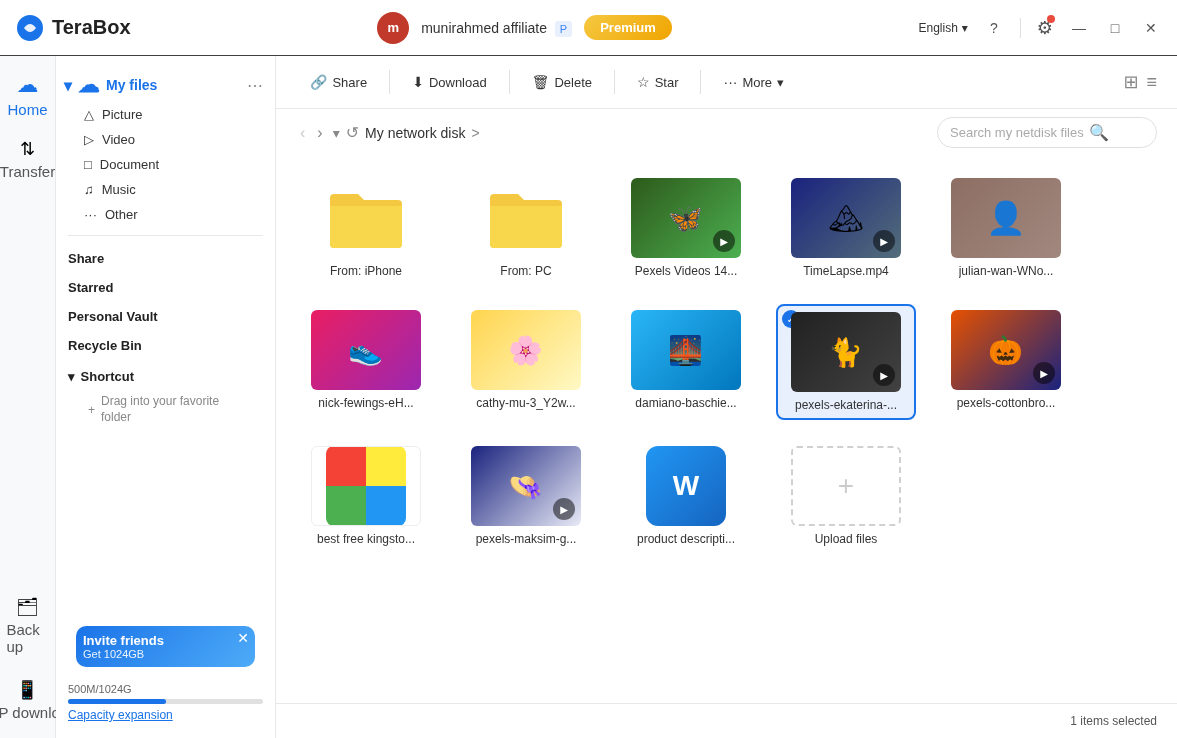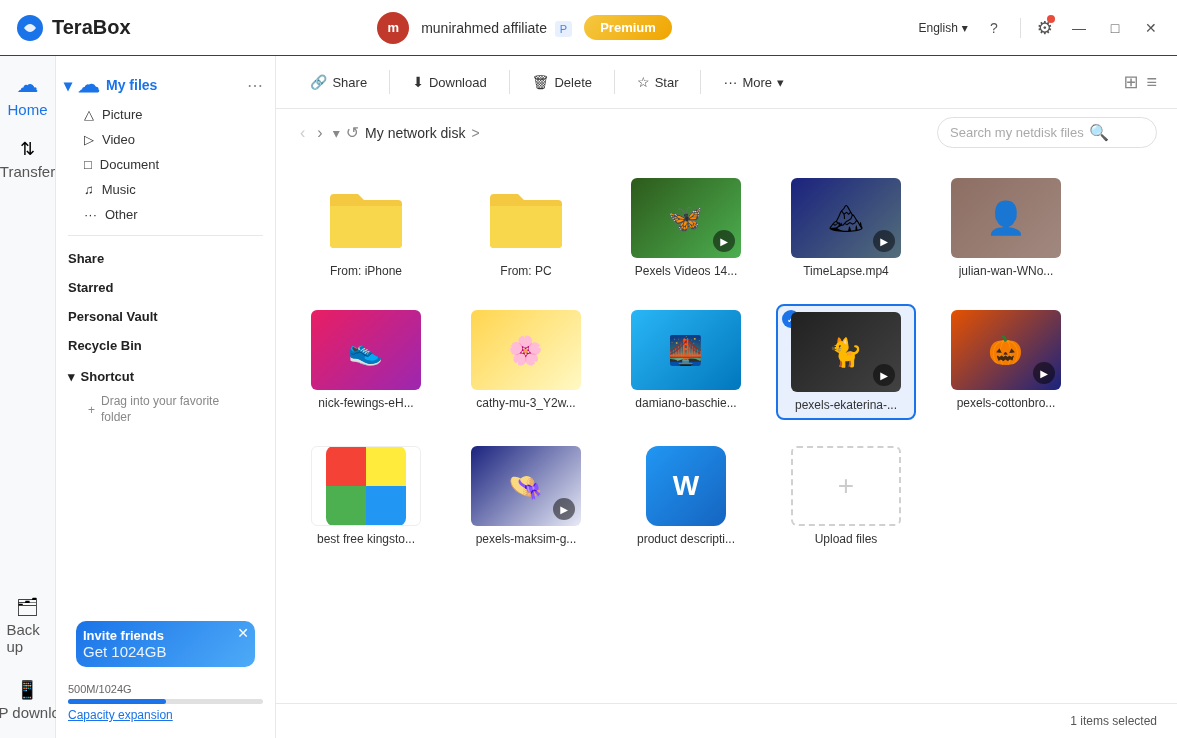--- a/index.html
+++ b/index.html
@@ -40,21 +40,21 @@
     .sidebar-more { font-size: 16px; color: #888; cursor: pointer; }
     .sidebar-sub { padding-left: 8px; }
     .sidebar-sub-item { display: flex; align-items: center; gap: 8px; padding: 5px 12px 5px 20px; cursor: pointer; border-radius: 8px; font-size: 13px; color: #333; }
     .sidebar-divider { height: 1px; background: #e8e8e8; margin: 8px 12px; }
     .sidebar-bold-item { padding: 7px 12px; font-size: 13px; font-weight: 700; color: #222; cursor: pointer; border-radius: 8px; }
     .shortcut-section { padding: 4px 12px; }
     .shortcut-header { display: flex; align-items: center; gap: 6px; font-size: 13px; font-weight: 700; color: #222; cursor: pointer; padding: 5px 0; }
     .shortcut-add { display: flex; align-items: center; gap: 6px; padding: 5px 12px 5px 20px; font-size: 12px; color: #888; cursor: pointer; }
     .invite-banner { margin: 8px 20px; background: linear-gradient(135deg, #1a73e8, #4dabf7); border-radius: 10px; padding: 7px; color: #fff; font-size: 12px; position: relative; cursor: pointer; }
     .invite-banner-title { font-weight: 700; font-size: 13px; }
-    .invite-banner-sub { font-size: 15px; opacity: 0.9; }
+    .invite-banner-sub { font-size: 11px; opacity: 0.9; }
     .invite-close { position: absolute; top: 4px; right: 6px; font-size: 14px; cursor: pointer; }
     .storage-section { padding: 8px 12px 4px; }
     .storage-bar-bg { height: 5px; background: #e0e0e0; border-radius: 3px; margin: 4px 0; }
     .storage-bar-fill { height: 100%; background: #1a73e8; border-radius: 3px; }
     .storage-text { font-size: 11px; color: #666; }
     .capacity-link { font-size: 12px; color: #1a73e8; cursor: pointer; text-decoration: underline; }
 
     
     .content { flex: 1; display: flex; flex-direction: column; overflow: hidden; }
 

